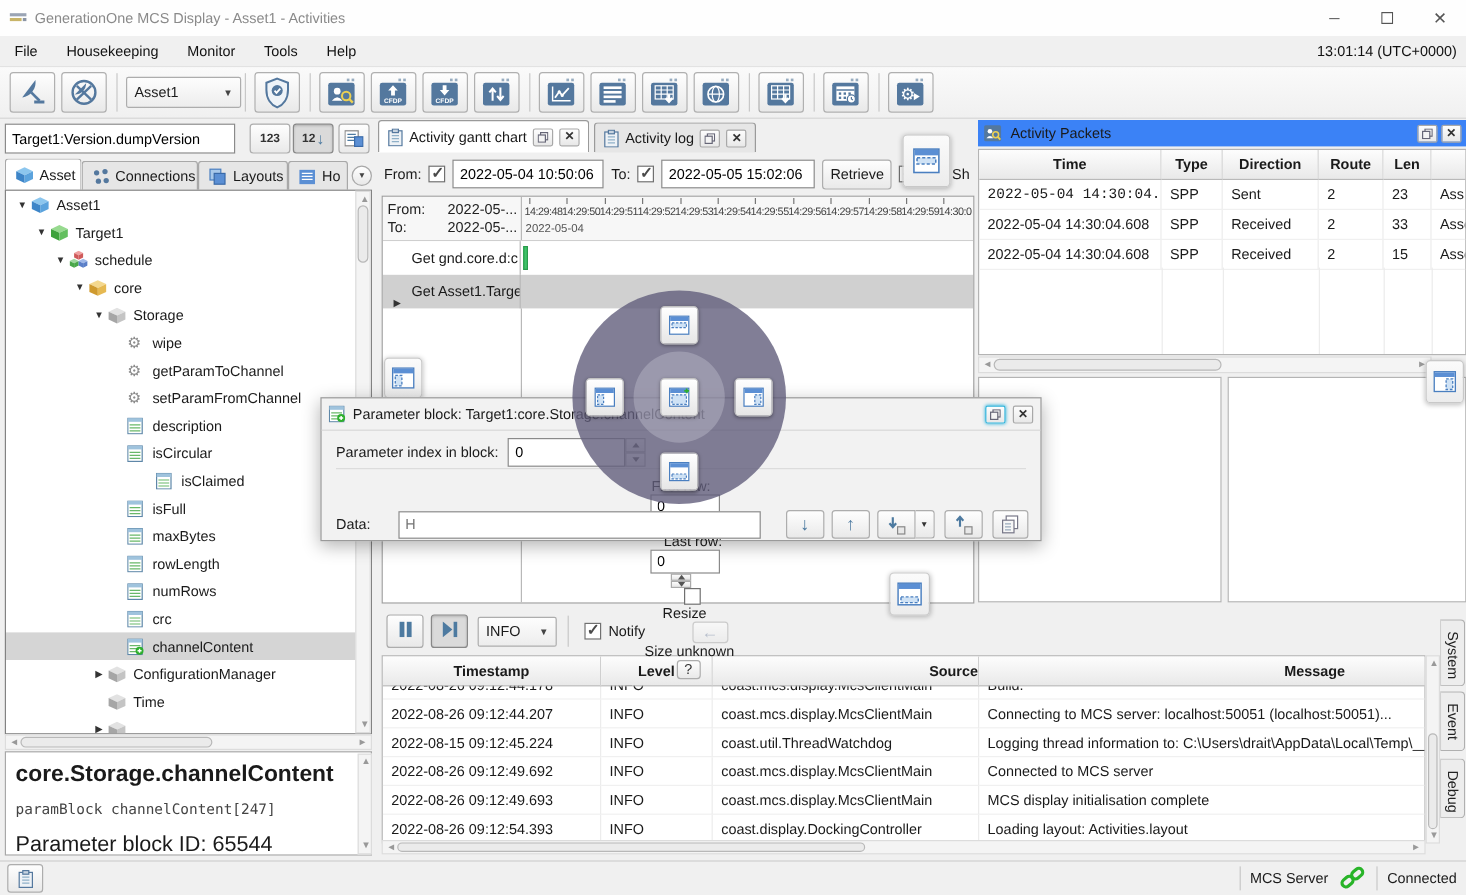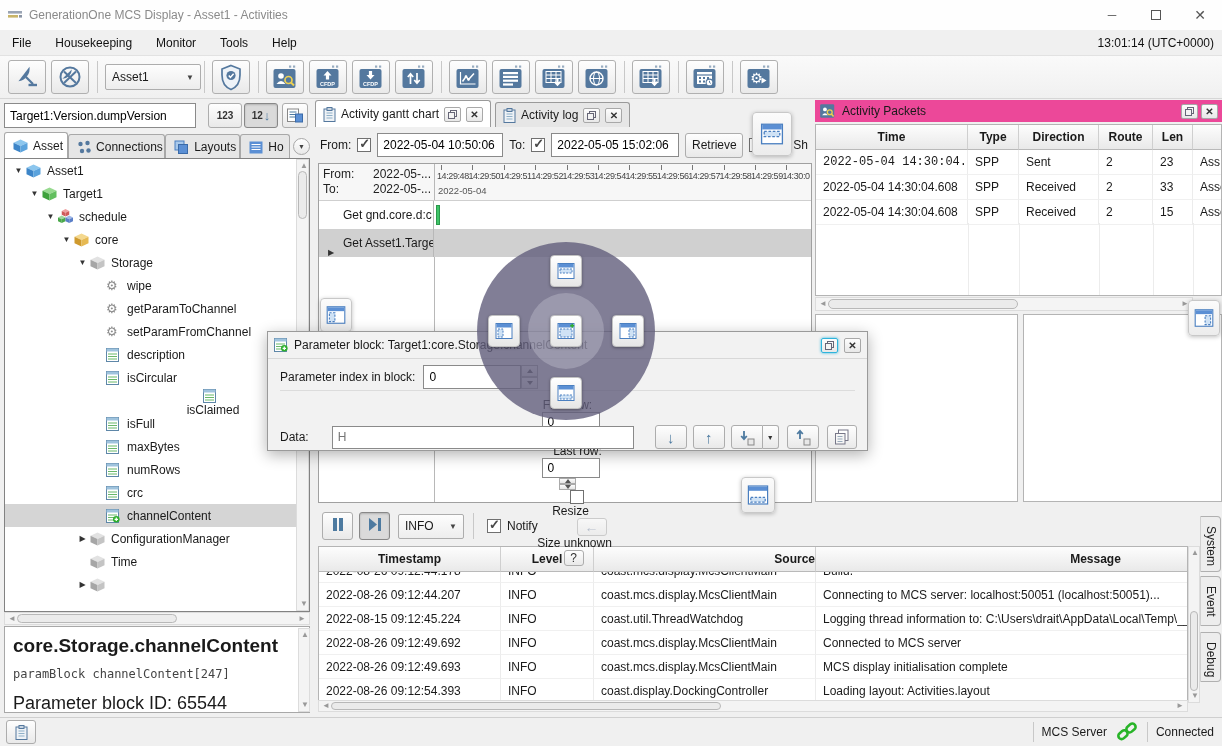--- a/index.html
+++ b/index.html
@@ -101,21 +101,21 @@
   .g-row-label { width:115px; padding-left:24px; line-height:28px; white-space:nowrap; overflow:hidden;
                  border-right:1px solid #b8b8b8; position:relative; }
   .g-row-timeline { flex:1; position:relative; }
   .g-row.selected { background:#d0d0d0; }
   .g-event-bar { position:absolute; left:2px; top:4px; width:4px; height:20px; }
   .g-expand { position:absolute; left:9px; top:10px; font-size:8px; color:#333; }
 
   
   .right-panel { left:815px; top:100px; width:407px; height:405px; }
   .pk-header { position:absolute; left:0; top:0; width:407px; height:22px; display:flex; align-items:center; gap:6px;
-               padding-left:4px; background:#ec4899;text-align:center; }
+               padding-left:4px; background:#3b82f6;text-align:center; }
   .pk-table { position:absolute; left:0; top:24px; width:407px; height:172px; background:#fff;
               border:1px solid #b4b4b4; overflow:hidden; }
   .row-flex { display:flex; }
   .th { background:linear-gradient(#fdfdfd,#e9e9e9); border-right:1px solid #cfcfcf; border-bottom:1px solid #b9b9b9;
         font-weight:bold; text-align:center; padding:5px 0; flex:none; white-space:nowrap; overflow:hidden; }
   .td { border-right:1px solid #ececec; border-bottom:1px solid #f0f0f0; padding:5px 7px; flex:none;
         white-space:nowrap; overflow:hidden; }
   .vline { position:absolute; width:1px; background:#ececec; }
   .white-pane { position:absolute; background:#fff; border:1px solid #b4b4b4; }
 
@@ -548,21 +548,21 @@
             <rect x="0.5" y="0.5" width="12" height="3" fill="#9fc3dd"></rect>
             <g stroke="#69b869" stroke-width="1">
               <line x1="2" y1="6" x2="11" y2="6"></line>
               <line x1="2" y1="8.5" x2="11" y2="8.5"></line>
               <line x1="2" y1="11" x2="11" y2="11"></line>
             </g>
           </svg>
         </span>
         <span class="tree-label">isCircular</span>
       </div>
-      <div class="tree-row" style="padding-left: 110px; flex-direction: column;">
+      <div class="tree-row" style="padding-left: 110px;">
         <span class="tree-arrow"></span>
         <span class="tree-icon">
           <svg width="14" height="14" viewBox="0 0 14 14">
             <rect x="0.5" y="0.5" width="12" height="13" fill="#fff" stroke="#5e87a8"></rect>
             <rect x="0.5" y="0.5" width="12" height="3" fill="#9fc3dd"></rect>
             <g stroke="#69b869" stroke-width="1">
               <line x1="2" y1="6" x2="11" y2="6"></line>
               <line x1="2" y1="8.5" x2="11" y2="8.5"></line>
               <line x1="2" y1="11" x2="11" y2="11"></line>
             </g>
@@ -592,20 +592,35 @@
             <rect x="0.5" y="0.5" width="12" height="13" fill="#fff" stroke="#5e87a8"></rect>
             <rect x="0.5" y="0.5" width="12" height="3" fill="#9fc3dd"></rect>
             <g stroke="#69b869" stroke-width="1">
               <line x1="2" y1="6" x2="11" y2="6"></line>
               <line x1="2" y1="8.5" x2="11" y2="8.5"></line>
               <line x1="2" y1="11" x2="11" y2="11"></line>
             </g>
           </svg>
         </span>
         <span class="tree-label">maxBytes</span>
+      </div>
+      <div class="tree-row" style="padding-left: 86px;">
+        <span class="tree-arrow"></span>
+        <span class="tree-icon">
+          <svg width="14" height="14" viewBox="0 0 14 14">
+            <rect x="0.5" y="0.5" width="12" height="13" fill="#fff" stroke="#5e87a8"></rect>
+            <rect x="0.5" y="0.5" width="12" height="3" fill="#9fc3dd"></rect>
+            <g stroke="#69b869" stroke-width="1">
+              <line x1="2" y1="6" x2="11" y2="6"></line>
+              <line x1="2" y1="8.5" x2="11" y2="8.5"></line>
+              <line x1="2" y1="11" x2="11" y2="11"></line>
+            </g>
+          </svg>
+        </span>
+        <span class="tree-label">rowLength</span>
       </div>
       <div class="tree-row" style="padding-left: 86px;">
         <span class="tree-arrow"></span>
         <span class="tree-icon">
           <svg width="14" height="14" viewBox="0 0 14 14">
             <rect x="0.5" y="0.5" width="12" height="13" fill="#fff" stroke="#5e87a8"></rect>
             <rect x="0.5" y="0.5" width="12" height="3" fill="#9fc3dd"></rect>
             <g stroke="#69b869" stroke-width="1">
               <line x1="2" y1="6" x2="11" y2="6"></line>
               <line x1="2" y1="8.5" x2="11" y2="8.5"></line>

